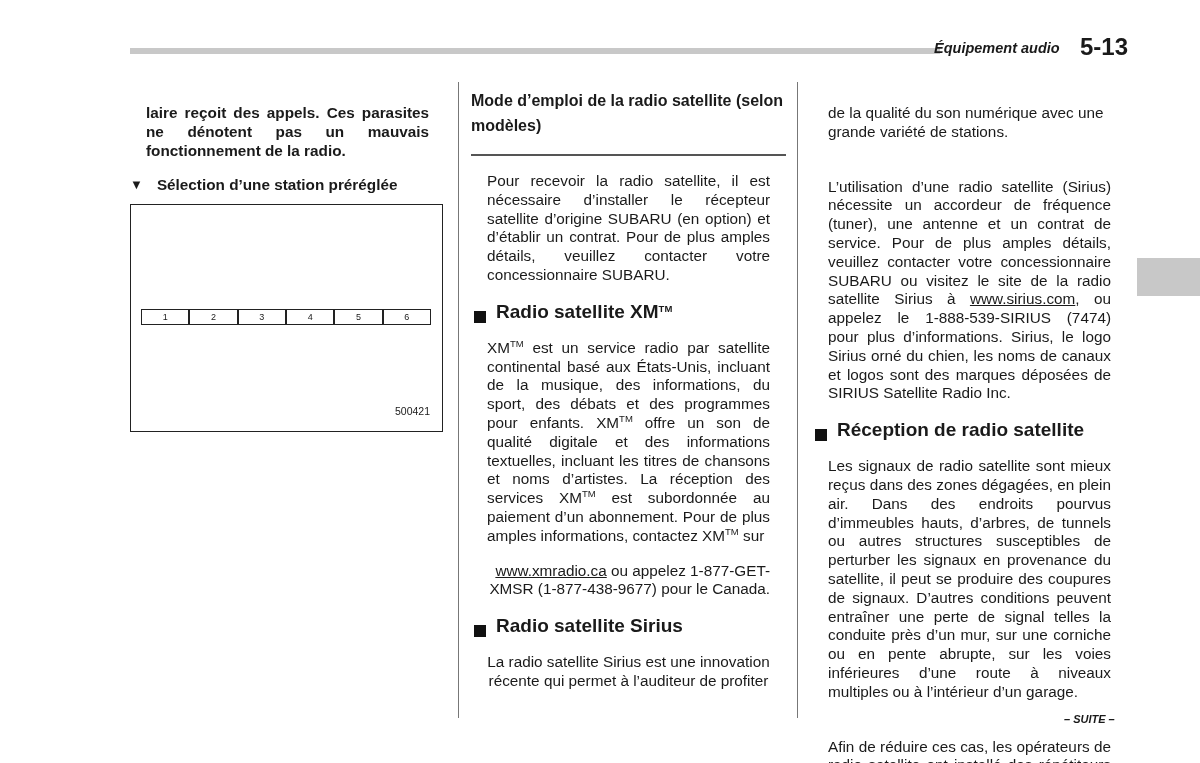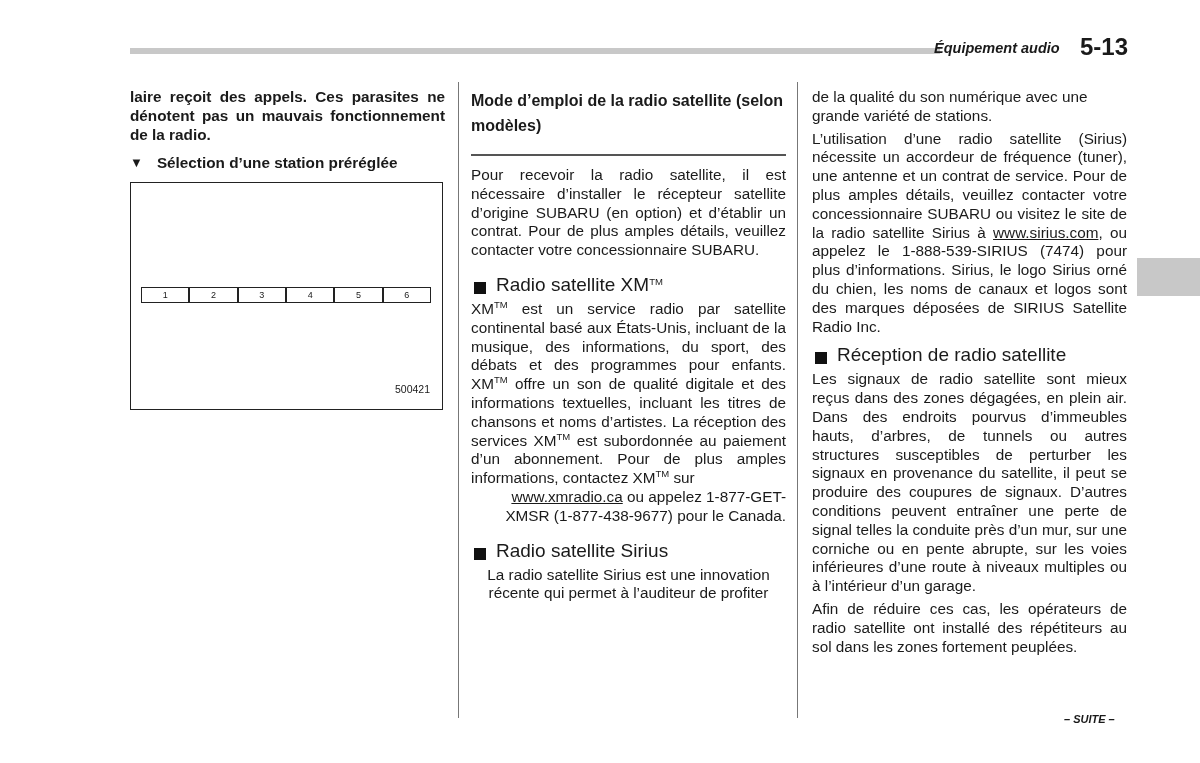--- a/index.html
+++ b/index.html
@@ -4,31 +4,31 @@
 <style>
   html, body { margin:0; padding:0; background:#ffffff; }
   body { width:1200px; height:763px; position:relative; overflow:hidden;
          font-family:"Liberation Sans", sans-serif; color:#1a1a1a; }
   .header-bar { position:absolute; left:130px; top:48px; width:810px; height:6px; background:#c8c8c8; }
   .header-section { position:absolute; left:934px; top:40px; font-size:14.5px; font-weight:bold; font-style:italic; }
   .header-page { position:absolute; left:1080px; top:33px; font-size:24px; font-weight:bold; }
   .side-tab { position:absolute; left:1137px; top:258px; width:63px; height:38px; background:#c8c8c8; }
   .col-rule { position:absolute; top:82px; height:636px; width:1px; background:#777; }
   .col { position:absolute; top:88px; width:315px; font-size:15.3px; line-height:18.8px; text-align:justify; }
-  .col p { margin:0; }
+  .col p { margin:16px; }
   .bold { font-weight:bold; }
   .sub-head { font-weight:bold; font-size:15.3px; margin:10px 0 9px 0; display:flex; align-items:center; }
   .tri { font-size:13px; margin-right:14px; }
   .figure { position:relative; border:1px solid #222; height:226px; width:311px; }
   .preset-strip { position:absolute; left:10px; top:104px; width:288px; height:14px; display:flex; border:1px solid #222; }
   .preset-btn { flex:1; border-right:2px solid #222; font-size:9px; line-height:14px; text-align:center; }
   .preset-btn:last-child { border-right:none; }
   .fig-id { position:absolute; right:12px; bottom:10px; font-size:10.5px; }
   .title { font-weight:bold; font-size:16px; line-height:25px; padding-bottom:16px; border-bottom:2px solid #555; margin:0 0 10px 0; text-align:left; }
-  .sec-head { font-weight:normal; font-size:19px; line-height:22px; margin:14px 0 4px 0; display:flex; align-items:center; text-align:left; }
+  .sec-head { font-weight:bold; font-size:19px; line-height:22px; margin:14px 0 4px 0; display:flex; align-items:flex-end; text-align:left; }
   .sq { display:inline-block; width:12px; height:12px; background:#111; margin:6px 10px 0 3px; flex:none; }
   sup { font-size:9.5px; line-height:0; vertical-align:6px; }
   .link { text-decoration:underline; }
   .gap { height:4px; }
   .suite { position:absolute; left:1064px; top:713px; font-size:11px; font-weight:bold; font-style:italic; }
 </style>
 </head>
 <body>
 
 <div class="header-bar"></div>

